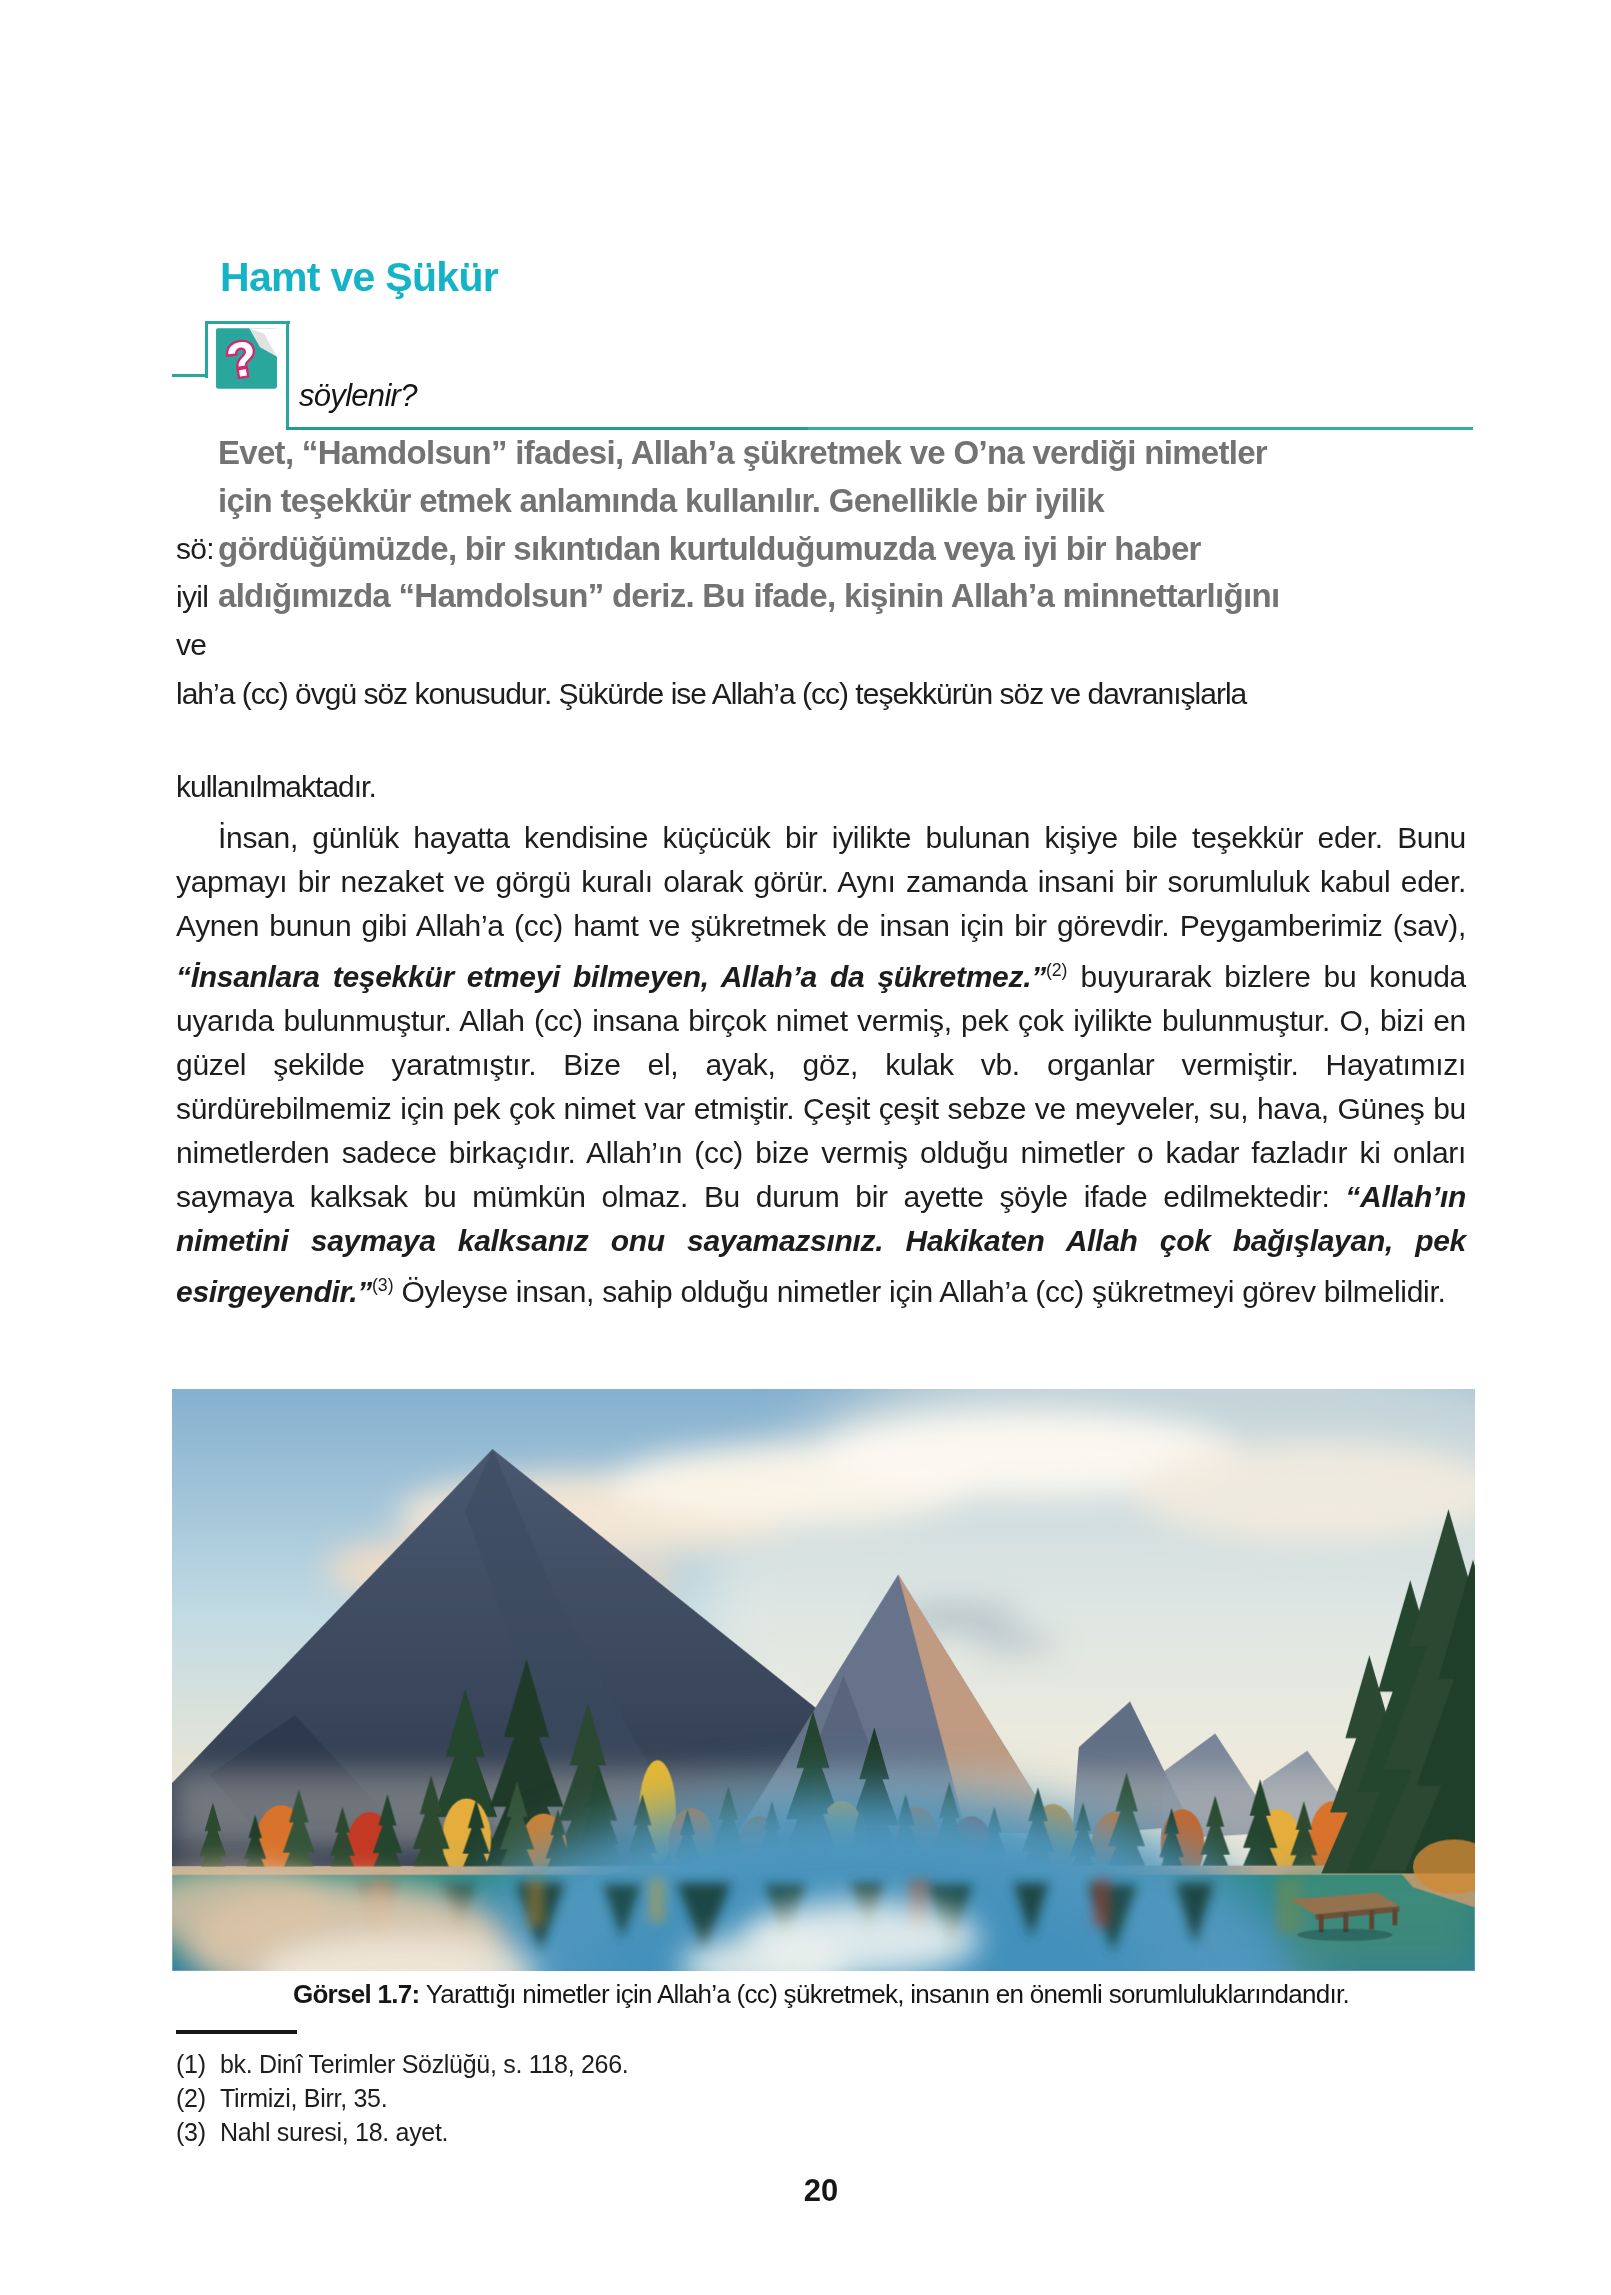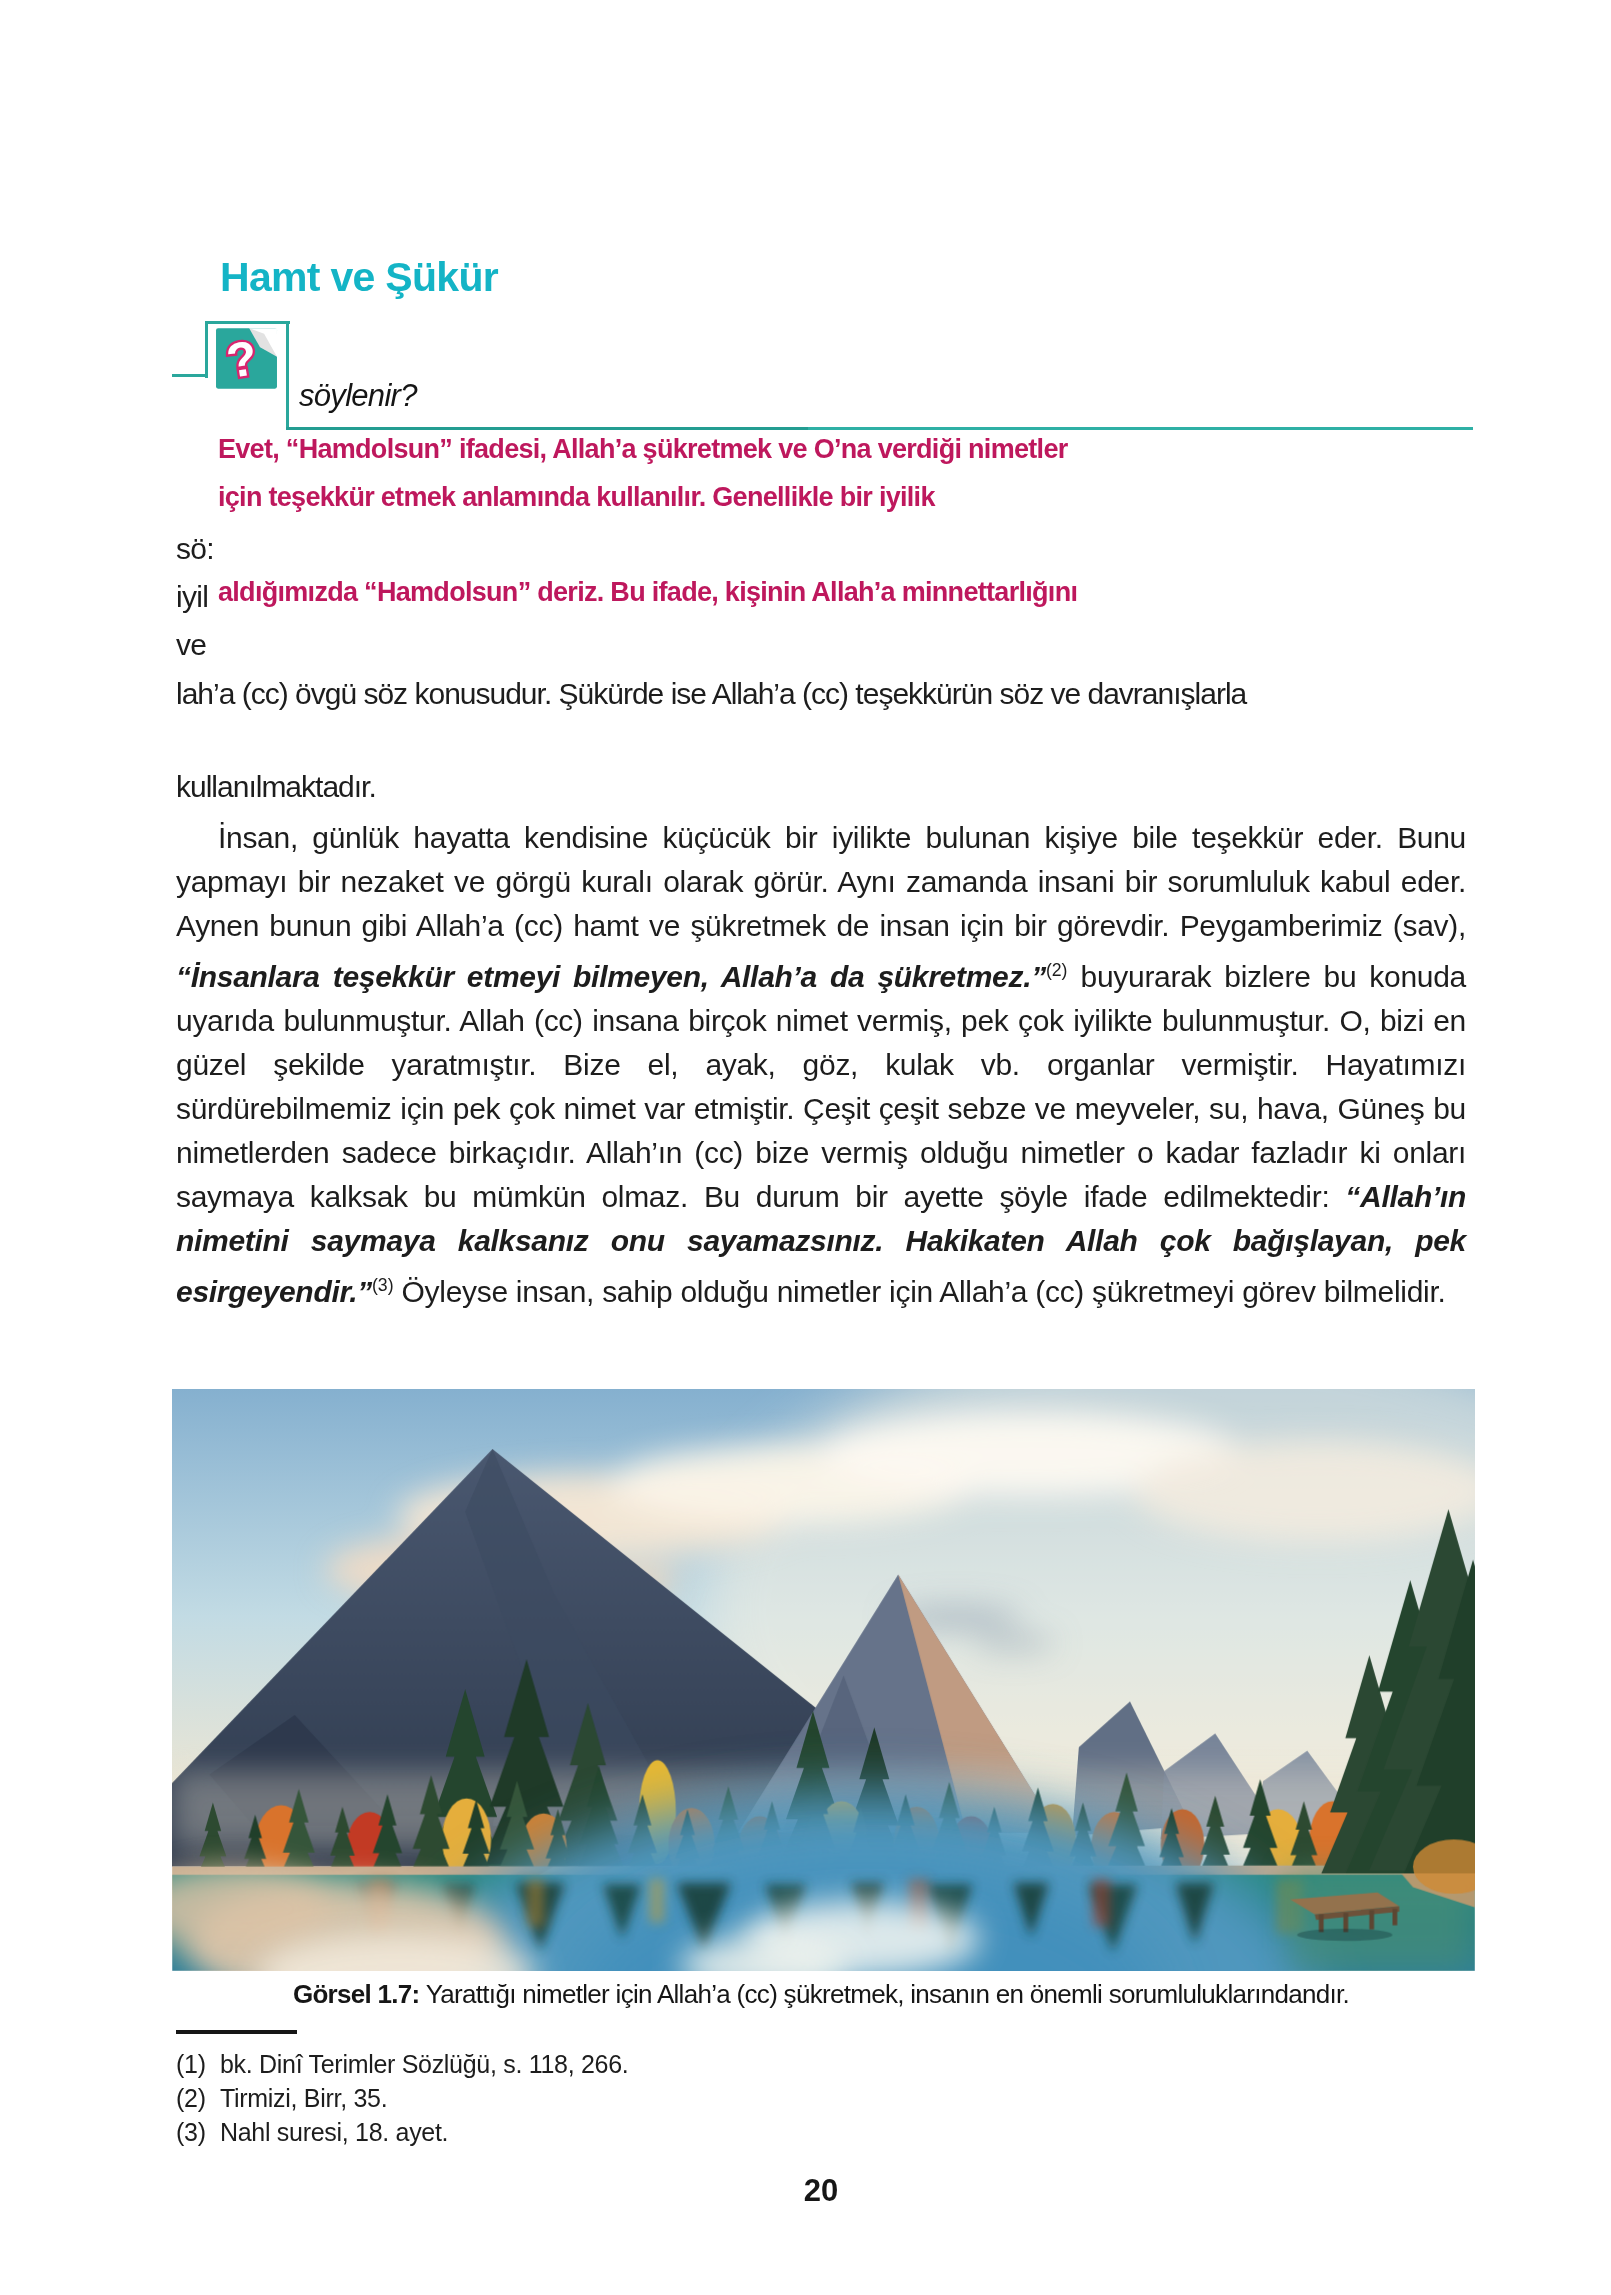--- a/index.html
+++ b/index.html
@@ -33,21 +33,21 @@
   
   .question-text{
     position:absolute;left:299px;top:304px;width:1179px;
     font-size:31px;font-style:italic;line-height:50px;
     color:#151515;letter-spacing:-0.7px;
     text-indent:42px;
   }
   
   .answer-line{
     position:absolute;left:218px;width:1254px;height:48px;
-    font-size:27px;font-weight:bold;color:#be185d;
+    font-size:33px;font-weight:bold;color:#737373;
     letter-spacing:-0.7px;white-space:nowrap;background:#ffffff;
   }
   .answer-fragment{
     position:absolute;left:176px;width:42px;height:48px;
     font-size:30px;color:#1d1d1d;letter-spacing:-0.7px;
     white-space:nowrap;overflow:hidden;
   }
   
   .cut-par-line{
     position:absolute;left:176px;width:1295px;height:45px;
@@ -109,20 +109,21 @@
       <g transform="rotate(-9 44 52)">
         <text x="40" y="72" font-family="Liberation Sans, sans-serif" font-size="72" font-weight="bold" text-anchor="middle" fill="#ffffff" stroke="#d8256e" stroke-width="7" paint-order="stroke" style="letter-spacing:0;">?</text>
       </g>
     </svg>
   </div>
 
   <div class="question-text"><br><span>söylenir?</span></div>
 
   <div class="answer-line" style="top:417px">Evet, “Hamdolsun” ifadesi, Allah’a şükretmek ve O’na verdiği nimetler</div>
   <div class="answer-line" style="top:465px">için teşekkür etmek anlamında kullanılır. Genellikle bir iyilik</div>
+  <div class="answer-line" style="top:513px">gördüğümüzde, bir sıkıntıdan kurtulduğumuzda veya iyi bir haber</div>
   <div class="answer-line" style="top:560px">aldığımızda “Hamdolsun” deriz. Bu ifade, kişinin Allah’a minnettarlığını</div>
 
   <div class="answer-fragment" style="top:515px">sö:</div>
   <div class="answer-fragment" style="top:563px">iyil</div>
   <div class="answer-fragment" style="top:611px">ve</div>
 
   <div class="cut-par-line" style="top:660px">lah’a (cc) övgü söz konusudur. Şükürde ise Allah’a (cc) teşekkürün söz ve davranışlarla</div>
   <div class="cut-par-line" style="top:753px">kullanılmaktadır.</div>
 
   <div class="body-par"><span>İnsan, günlük hayatta kendisine küçücük bir iyilikte bulunan kişiye bile teşekkür eder. Bunu yapmayı bir nezaket ve görgü kuralı olarak görür. Aynı zamanda insani bir sorumluluk kabul eder. Aynen bunun gibi Allah’a (cc) hamt ve şükretmek de insan için bir görevdir. Peygamberimiz (sav), </span><span class="bi">“İnsanlara teşekkür etmeyi bilmeyen, Allah’a da şükretmez.”</span><span class="ftsup">(2)</span><span> buyurarak bizlere bu konuda uyarıda bulunmuştur. Allah (cc) insana birçok nimet vermiş, pek çok iyilikte bulunmuştur. O, bizi en güzel şekilde yaratmıştır. Bize el, ayak, göz, kulak vb. organlar vermiştir. Hayatımızı sürdürebilmemiz için pek çok nimet var etmiştir. Çeşit çeşit sebze ve meyveler, su, hava, Güneş bu nimetlerden sadece birkaçıdır. Allah’ın (cc) bize vermiş olduğu nimetler o kadar fazladır ki onları saymaya kalksak bu mümkün olmaz. Bu durum bir ayette şöyle ifade edilmektedir: </span><span class="bi">“Allah’ın nimetini saymaya kalksanız onu sayamazsınız. Hakikaten Allah çok bağışlayan, pek esirgeyendir.”</span><span class="ftsup">(3)</span><span> Öyleyse insan, sahip olduğu nimetler için Allah’a (cc) şükretmeyi görev bilmelidir.</span></div>

